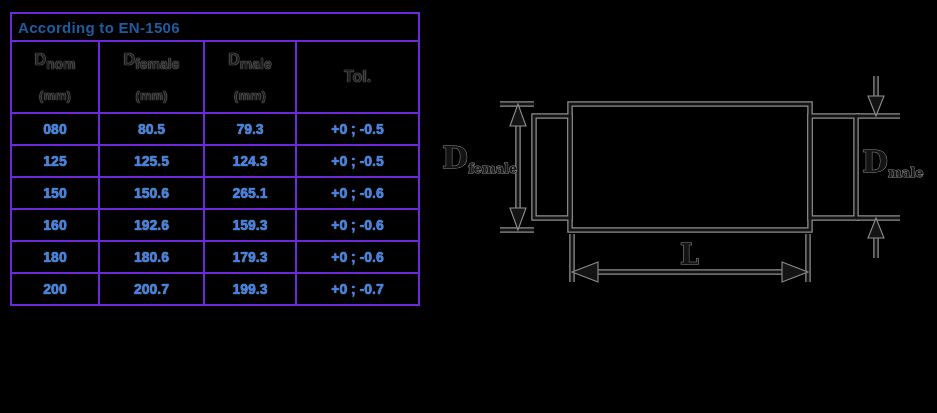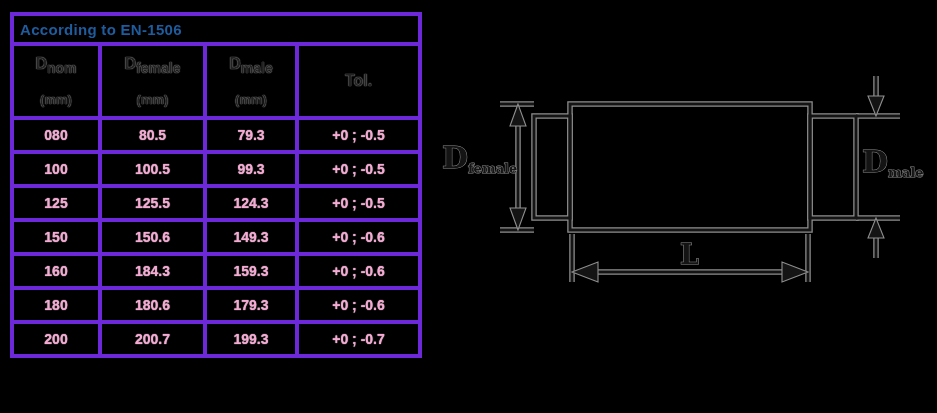--- a/index.html
+++ b/index.html
@@ -14,21 +14,21 @@
   
   .spec-table {
     position: absolute;
     left: 10px; top: 12px;
     width: 408px;
     border-collapse: collapse;
     table-layout: fixed;
     border: 2px solid #e8e8e8;
   }
   .spec-table td, .spec-table th {
-    border: 4px solid #6d28d9;
+    border: 2px solid #6d28d9;
     background: transparent;
     padding: 0;
   }
   .title-cell {
     height: 26px;
     text-align: left;
     padding-left: 6px !important;
     font-size: 15px;
     font-weight: bold;
     color: #1f5c9e;
@@ -43,21 +43,21 @@
   }
   .hdr-sym  { font-size: 16px; font-weight: bold; }
   .hdr-sub  { font-size: 14px; font-weight: bold; vertical-align: sub; }
   .hdr-unit { font-size: 13px; font-weight: bold; margin-top: 15px; }
   .data-cell {
     height: 30px;
     text-align: center;
     vertical-align: middle;
     font-size: 14px;
     font-weight: bold;
-    color: #f9a8d4;
+    color: #3b82f6;
     text-shadow: 0 0 1px #8f8f8f, 0 0 1px #8f8f8f;
   }
 
   
   .diagram {
     position: absolute;
     left: 430px; top: 60px;
   }
   .dlabel {
     font-family: "DejaVu Serif", serif;
@@ -104,40 +104,34 @@
       </th>
     </tr>
 
     <tr>
       <td class="data-cell">080</td>
       <td class="data-cell">80.5</td>
       <td class="data-cell">79.3</td>
       <td class="data-cell">+0 ; -0.5</td>
     </tr>
     <tr>
-      <td class="data-cell">100</td>
-      <td class="data-cell">100.5</td>
-      <td class="data-cell">99.3</td>
-      <td class="data-cell">+0 ; -0.5</td>
-    </tr>
-    <tr>
       <td class="data-cell">125</td>
       <td class="data-cell">125.5</td>
       <td class="data-cell">124.3</td>
       <td class="data-cell">+0 ; -0.5</td>
     </tr>
     <tr>
       <td class="data-cell">150</td>
       <td class="data-cell">150.6</td>
-      <td class="data-cell">149.3</td>
+      <td class="data-cell">265.1</td>
       <td class="data-cell">+0 ; -0.6</td>
     </tr>
     <tr>
       <td class="data-cell">160</td>
-      <td class="data-cell">184.3</td>
+      <td class="data-cell">192.6</td>
       <td class="data-cell">159.3</td>
       <td class="data-cell">+0 ; -0.6</td>
     </tr>
     <tr>
       <td class="data-cell">180</td>
       <td class="data-cell">180.6</td>
       <td class="data-cell">179.3</td>
       <td class="data-cell">+0 ; -0.6</td>
     </tr>
     <tr>

